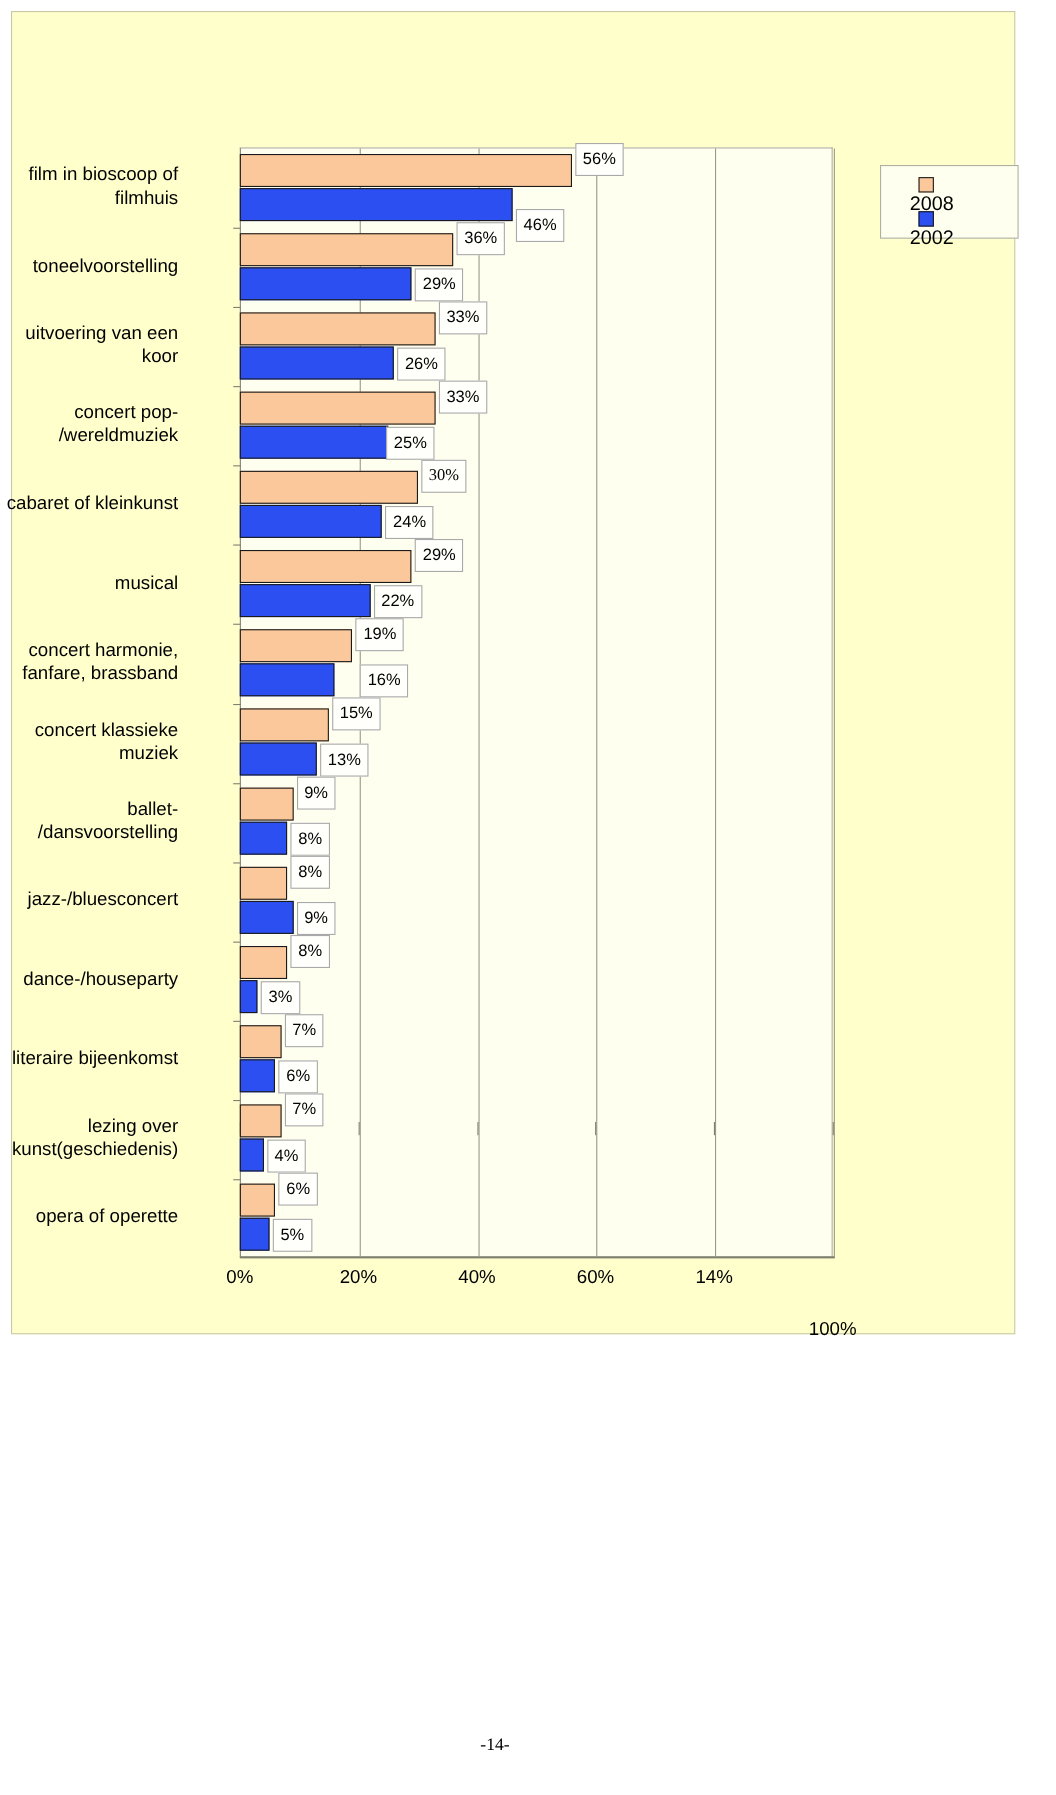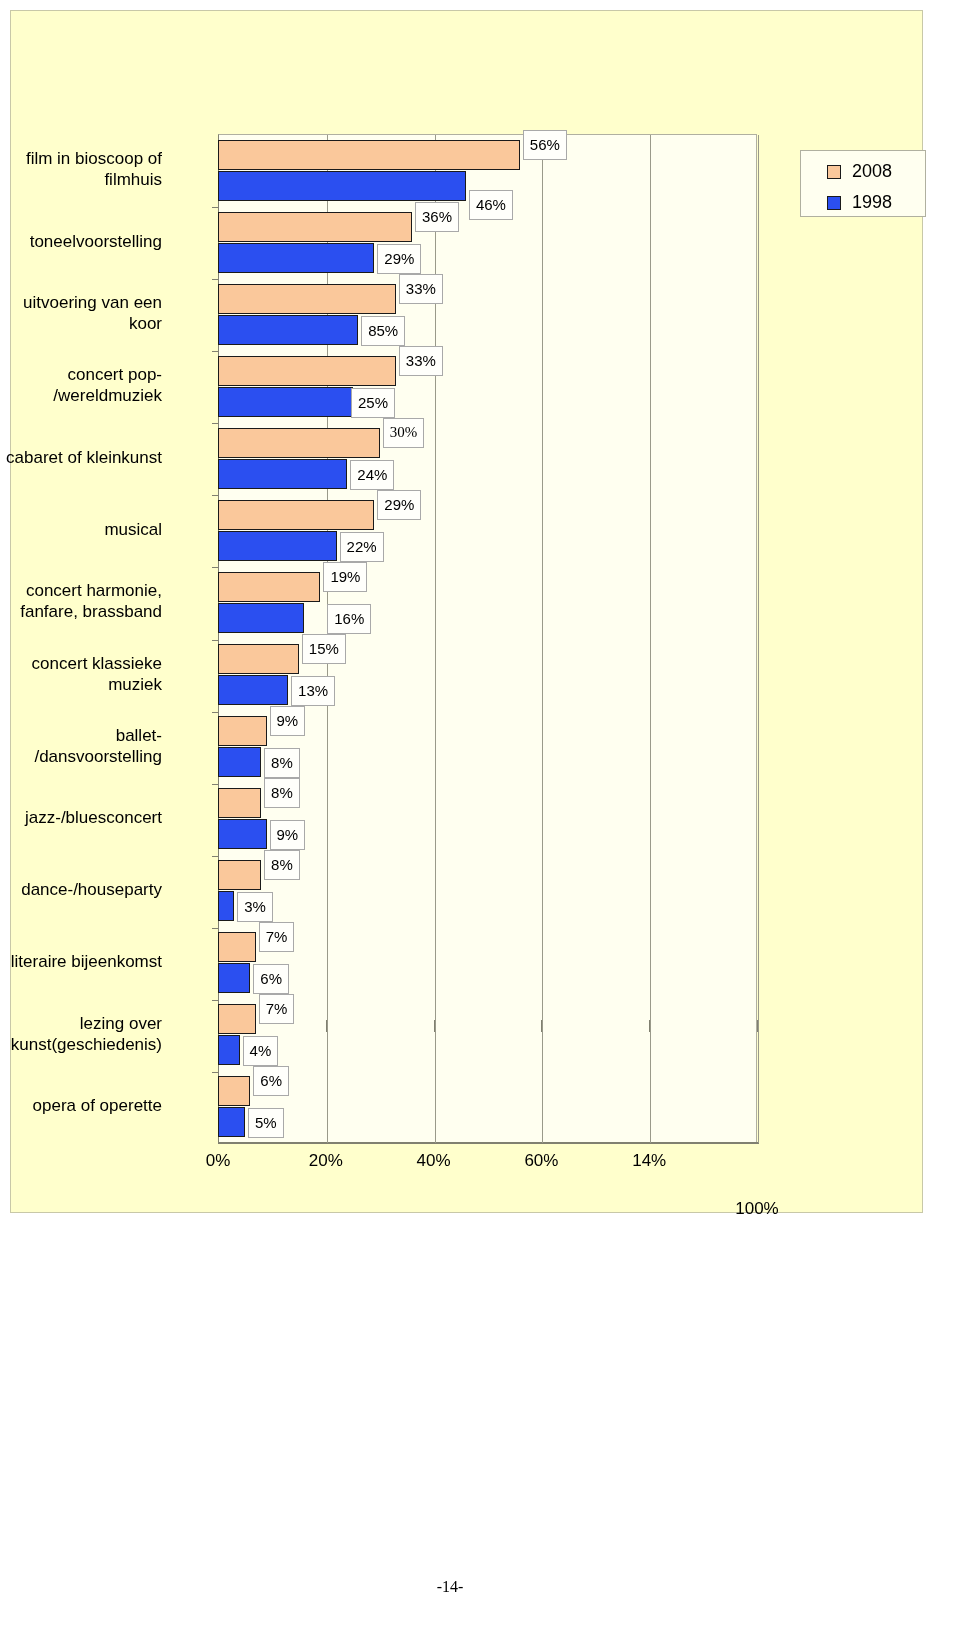--- a/index.html
+++ b/index.html
@@ -65,21 +65,21 @@
   .x-label{
     position:absolute;top:1140px;font-size:17px;color:#000;
     transform:translateX(-50%);white-space:nowrap;
   }
 
   
   #legend{
     position:absolute;left:789px;top:139px;width:126px;height:67px;
     background:#fffff0;border:1px solid #b0b0a0;box-sizing:border-box;
   }
-  .legend-row{position:absolute;left:26px;display:flex;align-items:center;}
+  .legend-row{position:absolute;left:26px;display:flex;align-items:center;flex-direction:column;}
   .legend-swatch{
     width:14px;height:14px;border:1px solid #1a1a1a;box-sizing:border-box;margin-right:11px;
   }
   .legend-swatch.s2008{background:#fac89b;}
   .legend-swatch.s2005{background:#2b4ff0;}
   .legend-text{font-size:18px;color:#000;}
 
   
   #page-footer{
     position:absolute;left:0;top:1578px;width:900px;text-align:center;
@@ -114,21 +114,21 @@
       <div class="cat-tick" style="top: 936.929px;"></div>
     </div>
 
   <div id="legend">
       <div class="legend-row" style="top: 10px;">
         <span class="legend-swatch s2008"></span>
         <span class="legend-text">2008</span>
       </div>
       <div class="legend-row" style="top: 41px;">
         <span class="legend-swatch s2005"></span>
-        <span class="legend-text">1998</span>
+        <span class="legend-text">2002</span>
       </div>
     </div>
 
 <div class="x-tick" style="left: 207px;"></div>
     <div class="x-label" style="left: 207px;">0%</div>
     <div class="x-tick" style="left: 314.8px;"></div>
     <div class="x-label" style="left: 314.8px;">20%</div>
     <div class="x-tick" style="left: 422.6px;"></div>
     <div class="x-label" style="left: 422.6px;">40%</div>
     <div class="x-tick" style="left: 530.4px;"></div>
@@ -152,21 +152,21 @@
     <div class="data-label" style="left: 404.04px; top: 190.607px; z-index: 5;">36%</div>
     <div class="bar s2005" style="left: 207px; top: 231.607px; width: 156.31px;"></div>
     <div class="data-label" style="left: 366.31px; top: 232.607px; z-index: 4;">29%</div>
     <div class="cat-label" style="top: 281.179px;">
       <div>uitvoering van een</div>
       <div>koor</div>
     </div>
     <div class="bar s2008" style="left: 207px; top: 272.679px; width: 177.87px;"></div>
     <div class="data-label" style="left: 387.87px; top: 262.679px; z-index: 5;">33%</div>
     <div class="bar s2005" style="left: 207px; top: 303.679px; width: 140.14px;"></div>
-    <div class="data-label" style="left: 350.14px; top: 304.679px; z-index: 4;">85%</div>
+    <div class="data-label" style="left: 350.14px; top: 304.679px; z-index: 4;">26%</div>
     <div class="cat-label" style="top: 353.25px;">
       <div>concert pop-</div>
       <div>/wereldmuziek</div>
     </div>
     <div class="bar s2008" style="left: 207px; top: 344.75px; width: 177.87px;"></div>
     <div class="data-label" style="left: 387.87px; top: 334.75px; z-index: 5;">33%</div>
     <div class="bar s2005" style="left: 207px; top: 375.75px; width: 134.75px;"></div>
     <div class="data-label" style="left: 340px; top: 376.75px; z-index: 4;">25%</div>
     <div class="cat-label" style="top: 435.821px;">
       <div>cabaret of kleinkunst</div>

